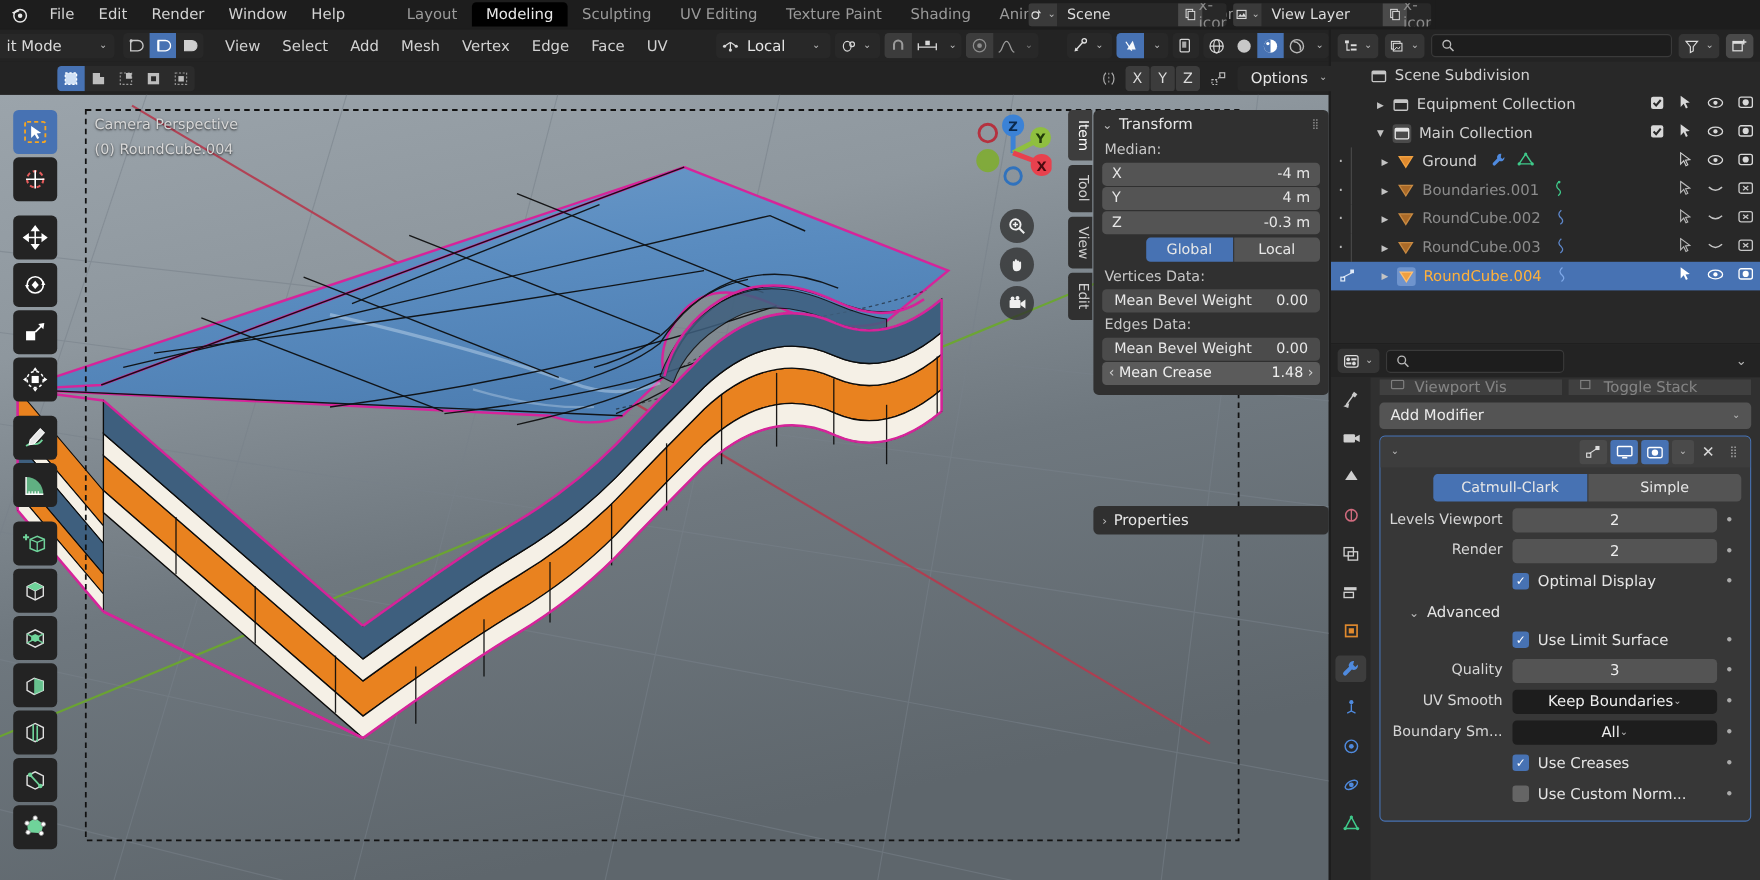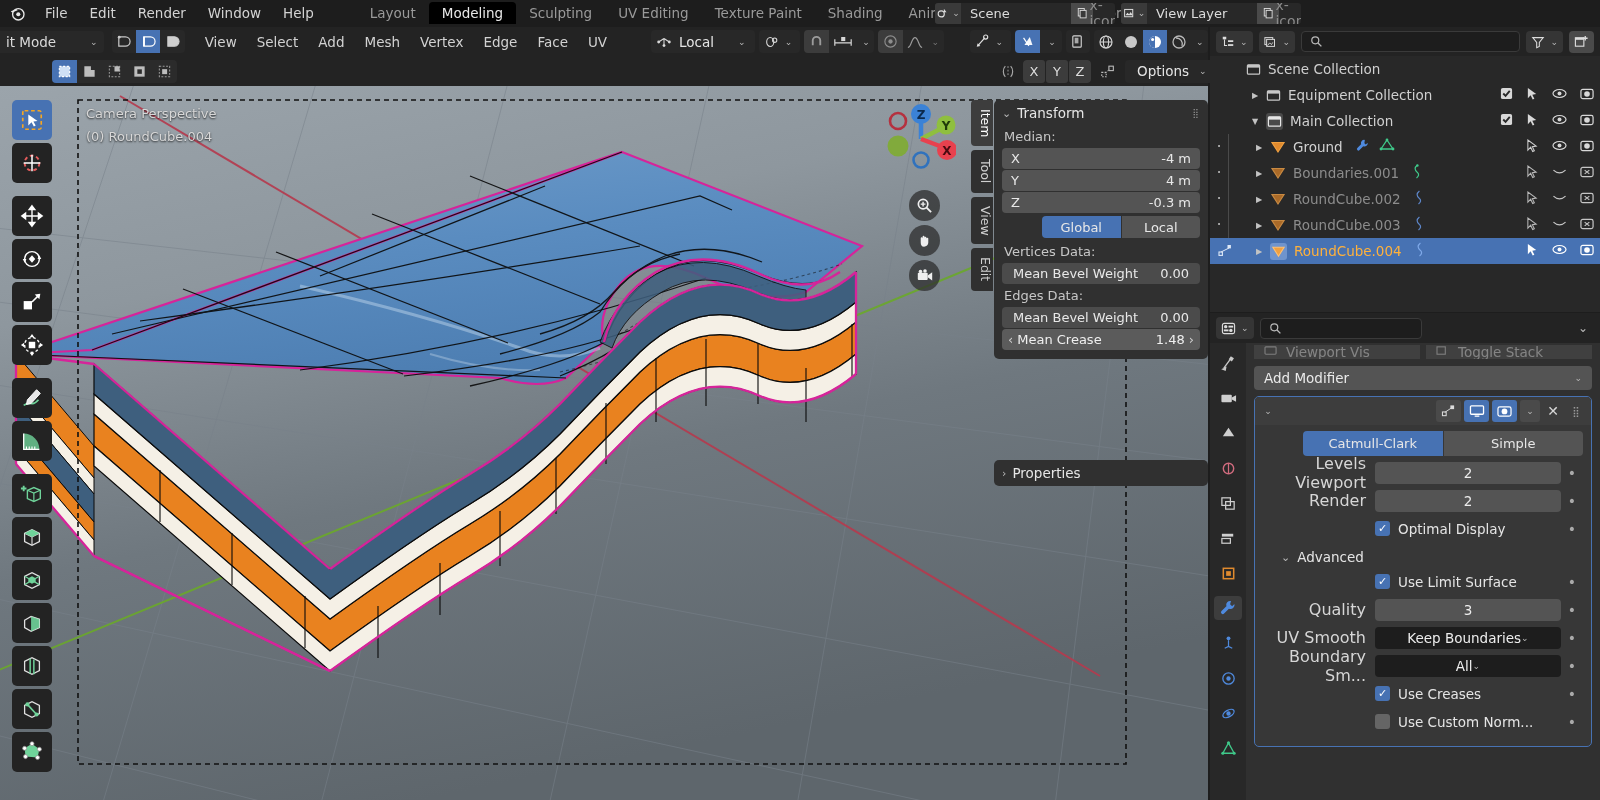--- a/index.html
+++ b/index.html
@@ -83,21 +83,21 @@
   .prtab { width:28px; height:24px; display:flex; align-items:center; justify-content:center; border-radius:4px;}
   .prtab.act { background:#3d3d3d; }
   .prbody { position:absolute; left:36px; top:30px; right:0; bottom:0; padding:4px 8px 0 8px; overflow:hidden; }
   .mrow { display:flex; align-items:center; gap:6px; }
   .wide { height:24px; background:#545454; border-radius:4px; display:flex; align-items:center; justify-content:space-between; padding:0 10px; font-size:13.5px; color:#eaeaea;}
   .modbox { margin-top:6px; border:1px solid #4772b3; border-radius:5px; background:#373737; }
   .modhdr { height:28px; display:flex; align-items:center; gap:3px; padding:0 5px; background:#3d3d3d; border-radius:4px 4px 0 0;}
   .mbtn2 { width:25px; height:22px; border-radius:3px; background:#4a4a4a; display:flex; align-items:center; justify-content:center;}
   .mbtn2.on { background:#4772b3; }
   .prow { display:flex; align-items:center; height:25px; margin:3px 0; }
-  .plab { width:112px; text-align:right; padding-right:9px; font-size:16px; color:#d6d6d6; }
+  .plab { width:112px; text-align:right; padding-right:9px; font-size:13px; color:#d6d6d6; }
   .pval { flex:1; height:22px; background:#545454; border-radius:4px; display:flex; align-items:center; justify-content:center; font-size:13.5px; color:#ededed;}
   .pval.drop { background:#1d1d1d; justify-content:center; padding:0 9px; }
   .dot { width:22px; text-align:center; color:#aaa; font-size:14px;}
   .ck { width:15px; height:15px; border-radius:3px; background:#4772b3; display:flex; align-items:center; justify-content:center; color:#fff; font-size:11px; flex:none;}
   .ck.off { background:#656565; }
   .ckrow { display:flex; align-items:center; height:25px; margin:3px 0; }
   .tooltip { position:absolute; left:1064px; top:388px; width:336px; height:28px; background:#202020; border-radius:4px; display:flex; align-items:center; padding:0 14px; font-size:13px; color:#dedede; z-index:40; box-shadow:0 3px 9px rgba(0,0,0,.6); }
 </style>
 </head>
 <body>
@@ -780,21 +780,21 @@
     <div>
 
       <div class="olrow">
         <span style="width:36px;"></span>
         <span style="display:flex; margin-right:7px;">
           <svg width="15" height="15" viewBox="0 0 16 16">
               <rect x="1.5" y="3" width="13" height="10" rx="1" fill="none" stroke="#c6c6c6" stroke-width="1.3"></rect>
               <rect x="1.5" y="3" width="13" height="3" fill="#c6c6c6"></rect>
             </svg>
         </span>
-        <span class="olname">Scene Collection</span>
+        <span class="olname">Scene Subdivision</span>
       </div>
 
       <div class="olrow">
         <span style="width:38px;"></span>
         <span class="tri">▶</span>
         <span style="display:flex; margin:0 7px 0 4px;">
           <svg width="15" height="15" viewBox="0 0 16 16">
               <rect x="1.5" y="3" width="13" height="10" rx="1" fill="none" stroke="#c6c6c6" stroke-width="1.3"></rect>
               <rect x="1.5" y="3" width="13" height="3" fill="#c6c6c6"></rect>
             </svg>

